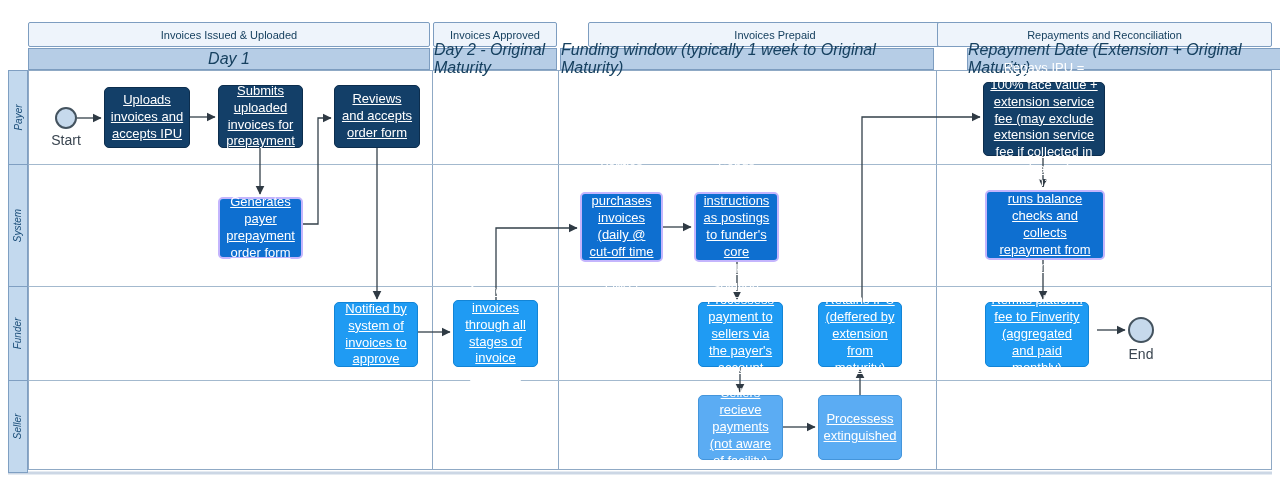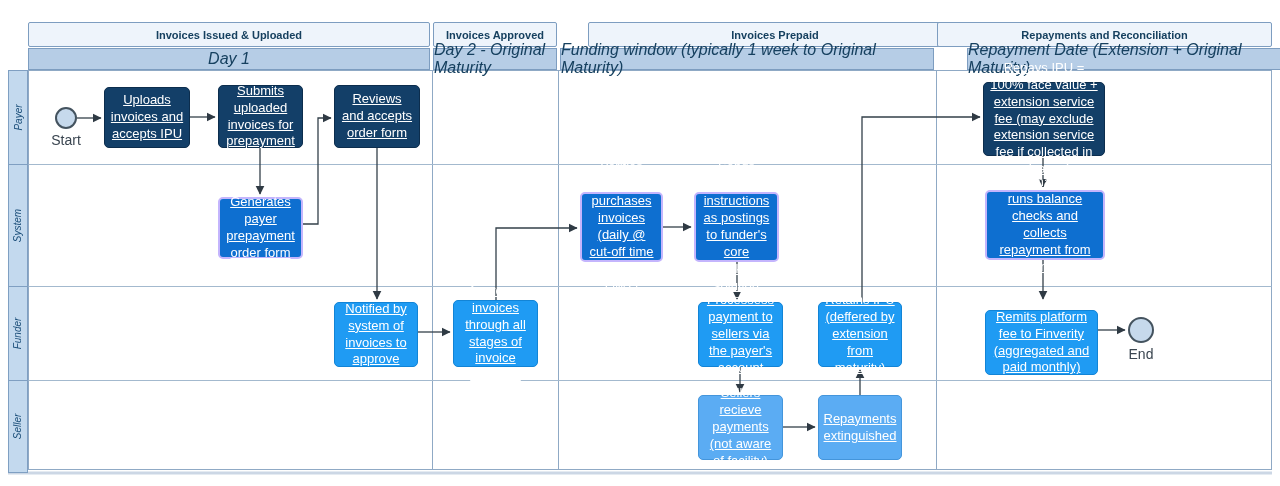--- a/index.html
+++ b/index.html
@@ -6,21 +6,21 @@
   #canvas{
     position:relative;width:1280px;height:486px;background:#ffffff;
     font-family:"Liberation Sans", sans-serif;overflow:hidden;
   }
   svg.layer{position:absolute;left:0;top:0;z-index:1;}
   
   .phase-title{
     position:absolute;top:22px;height:25px;box-sizing:border-box;
     background:#eef4fb;border:1px solid #7d9dc0;border-radius:2px;
     display:flex;align-items:center;justify-content:center;
-    font-size:11px;font-weight:bold;color:#16405f;z-index:3;
+    font-size:11px;font-weight:normal;color:#16405f;z-index:3;
   }
   .phase-subtitle{
     position:absolute;top:48px;height:22px;box-sizing:border-box;
     background:#b6cde6;border:1px solid #7d9dc0;
     display:flex;align-items:center;justify-content:center;
     font-size:16px;font-style:italic;color:#16405f;z-index:3;
   }
   
   .lane-cell{
     position:absolute;left:8px;width:20px;box-sizing:border-box;
@@ -125,18 +125,18 @@
 
   <div class="node med" style="left:218px;top:197px;width:85px;height:62px;">Generates payer prepayment order form</div>
   <div class="node med" style="left:580px;top:192px;width:83px;height:70px;">Verifies limits and purchases invoices (daily @ cut-off time i.e.,5AM GMT)</div>
   <div class="node med" style="left:694px;top:192px;width:85px;height:70px;">Sends payment instructions as postings to funder's core banking solution</div>
   <div class="node med" style="left:985px;top:190px;width:120px;height:70px;">Automatically runs balance checks and collects repayment from collection account</div>
 
   <div class="node bright" style="left:334px;top:302px;width:84px;height:65px;">Notified by system of invoices to approve</div>
   <div class="node bright" style="left:453px;top:300px;width:85px;height:67px;">Approves invoices through all stages of invoice workflow</div>
   <div class="node bright" style="left:698px;top:302px;width:85px;height:65px;">Processess payment to sellers via the payer's account</div>
   <div class="node bright" style="left:818px;top:302px;width:84px;height:65px;">Retains IPU (deffered by extension from maturity)</div>
-  <div class="node bright" style="left:985px;top:302px;width:113px;height:65px;margin-top:8px;">Remits platform fee to Finverity (aggregated and paid monthly)</div>
+  <div class="node bright" style="left:985px;top:302px;width:104px;height:65px;">Remits platform fee to Finverity (aggregated and paid monthly)</div>
 
   <div class="node light" style="left:698px;top:395px;width:85px;height:65px;">Sellers recieve payments (not aware of facility)</div>
-  <div class="node light" style="left:818px;top:395px;width:84px;height:65px;">Repayments extinguished</div>
+  <div class="node light" style="left:818px;top:395px;width:84px;height:65px;">Processess extinguished</div>
 
 </div>
 
 </body></html>

